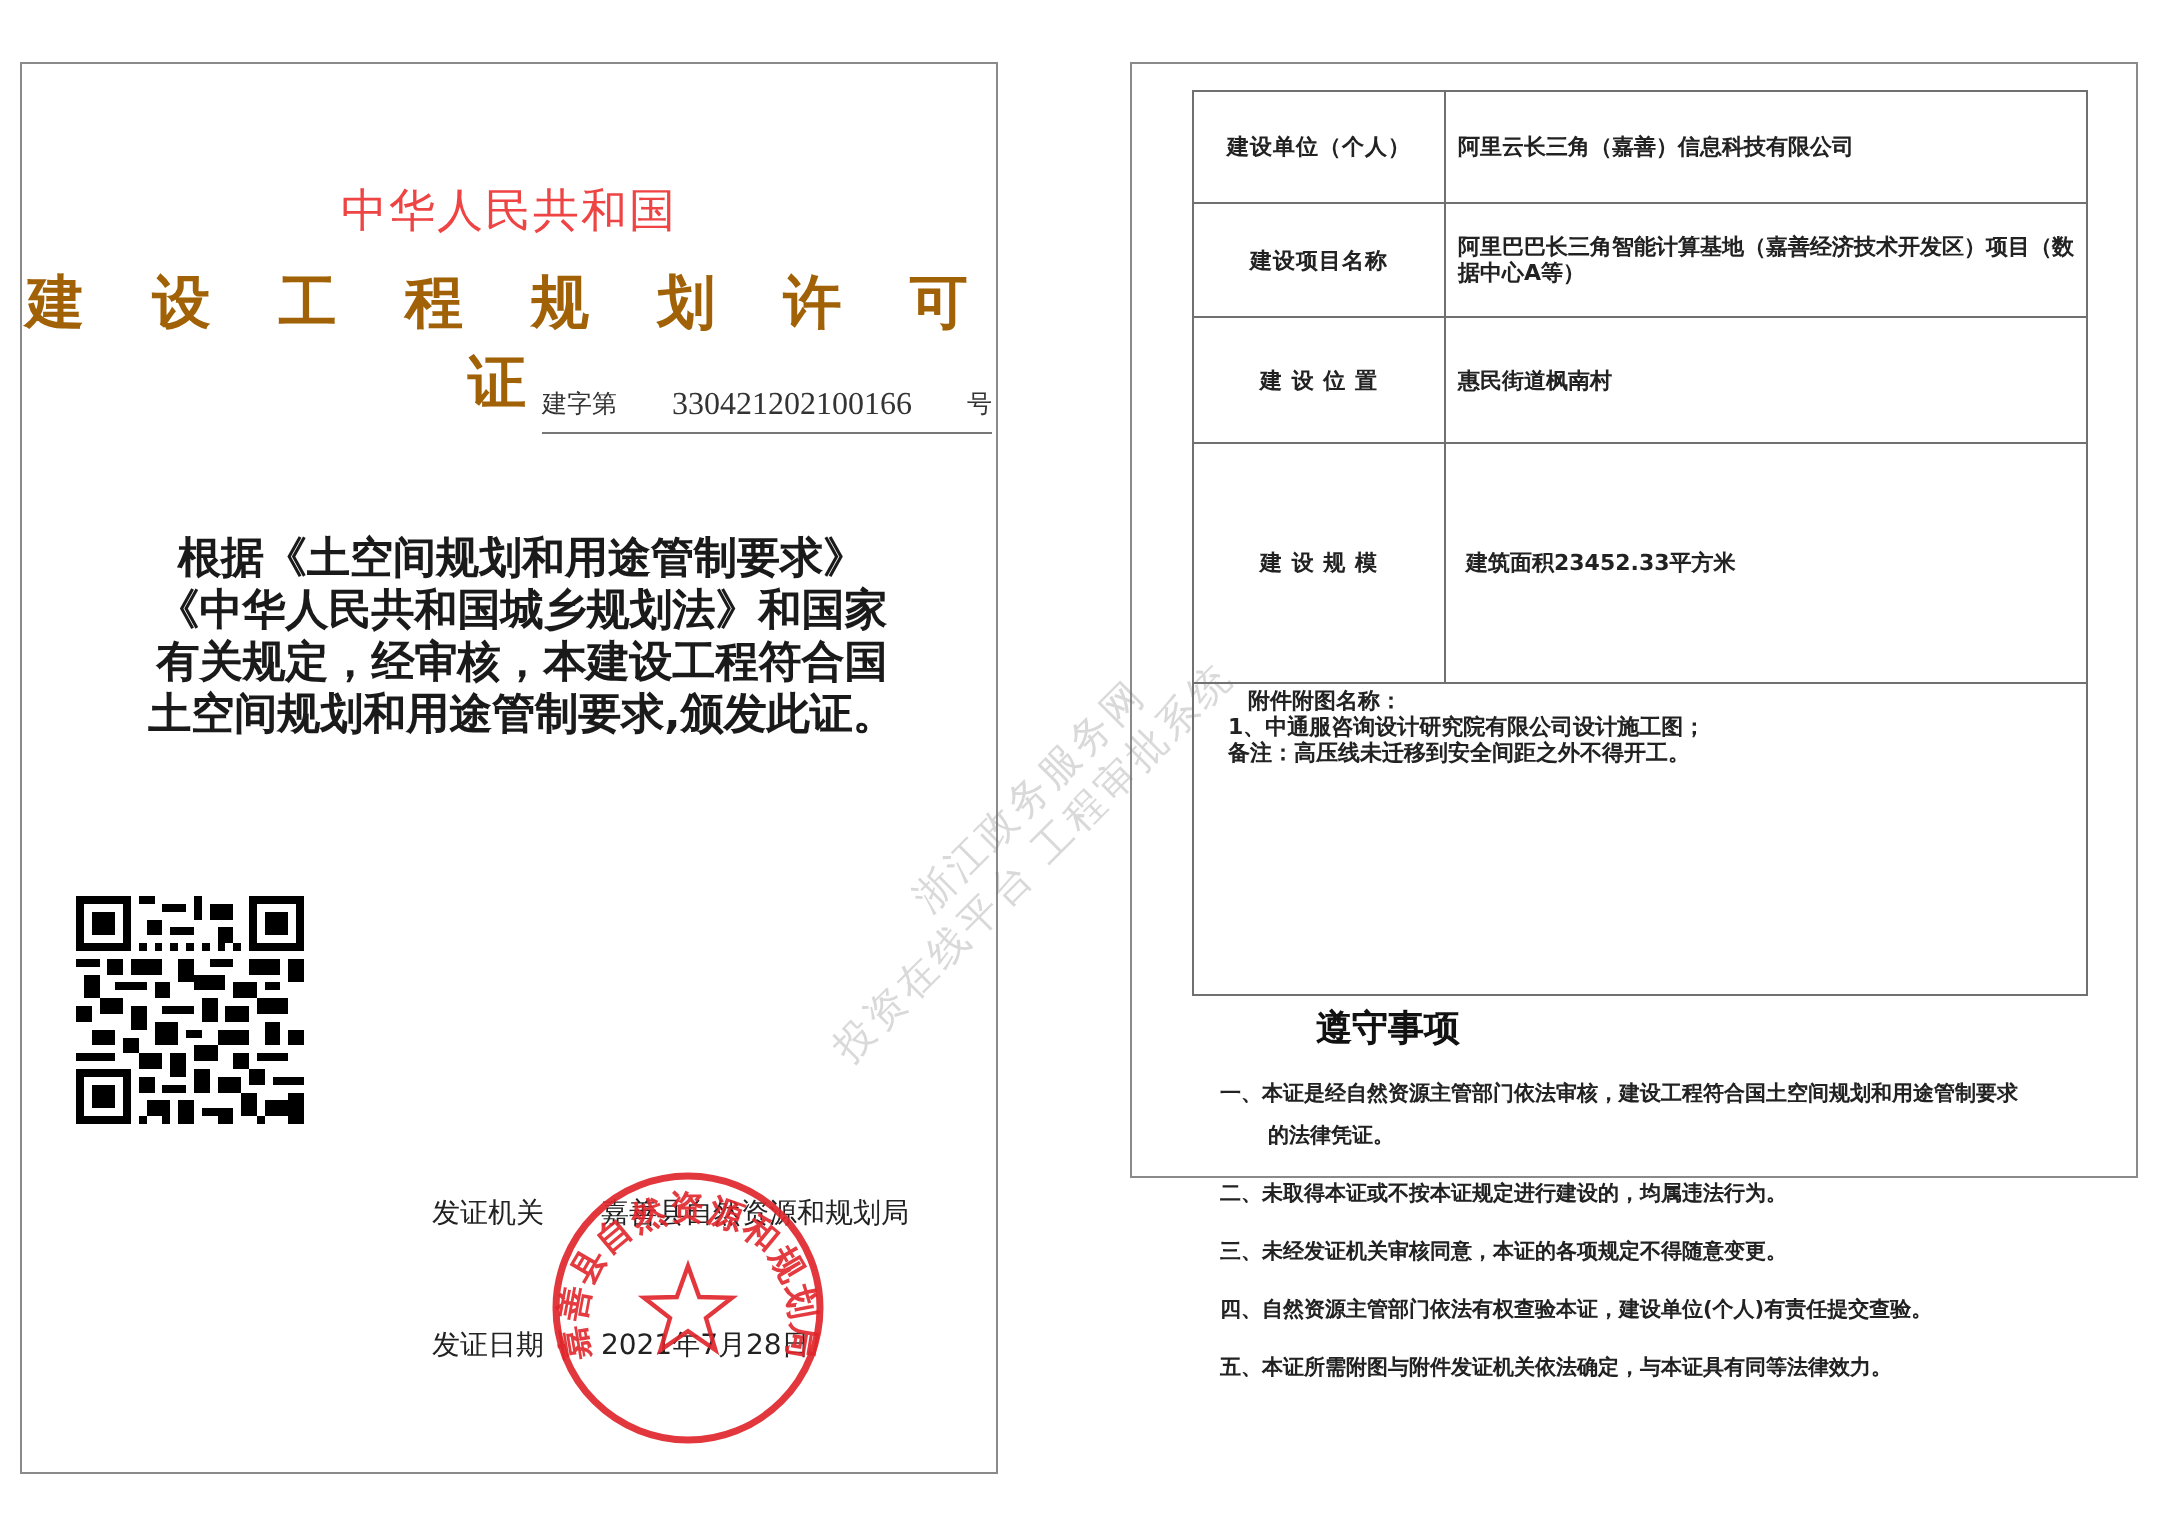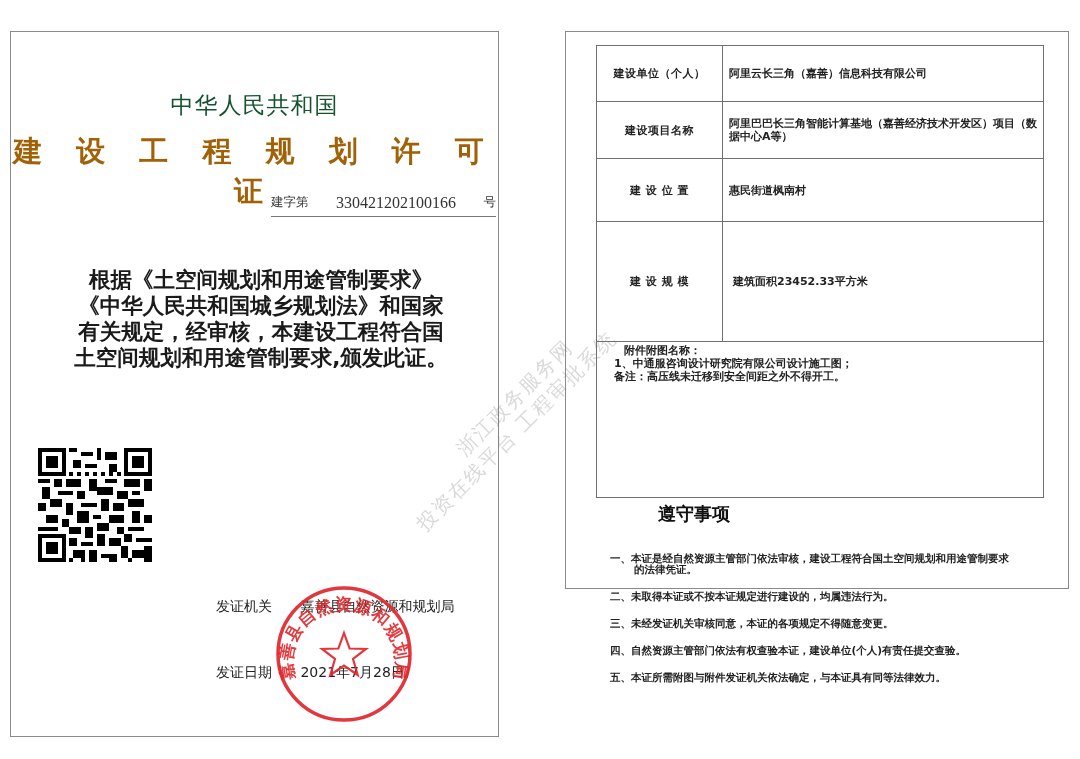--- a/index.html
+++ b/index.html
@@ -5,21 +5,21 @@
   html, body { margin: 0; padding: 0; }
   body {
     width: 1080px; height: 759px; background: #ffffff; position: relative; overflow: hidden;
     font-family: "DejaVu Serif", "Liberation Serif", serif; color: #1a1a1a;
   }
   .panel { position: absolute; border: 1.5px solid #8a8a8a; box-sizing: border-box; background: #fff; }
   #left-panel { left: 10px; top: 31px; width: 489px; height: 706px; }
   #right-panel { left: 565px; top: 31px; width: 504px; height: 558px; }
 
   
-  .country { position: absolute; left: 0; width: 100%; top: 58px; text-align: center; font-size: 23px; letter-spacing: 1px; color: #14532d; }
+  .country { position: absolute; left: 0; width: 100%; top: 58px; text-align: center; font-size: 23px; letter-spacing: 1px; color: #ef4444; }
   .cert-title { position: absolute; left: 0; width: 100%; top: 100px; text-align: center; font-size: 29px; font-weight: bold; letter-spacing: 12px; color: #a16207; font-family: "DejaVu Sans", "Liberation Sans", sans-serif; }
   .cert-no-row { position: absolute; left: 260px; top: 162px; width: 225px; font-size: 12.5px; color: #333; border-bottom: 1.5px solid #777; padding-bottom: 4px; display: flex; justify-content: space-between; }
   .cert-no-row .num { font-family: Liberation Serif, serif; font-size: 16px; }
   .statement { position: absolute; left: 40px; width: 420px; top: 235px; font-size: 21.5px; line-height: 26px; font-weight: bold; color: #1a1a1a; font-family: "DejaVu Sans", "Liberation Sans", sans-serif; text-align: center; }
   .statement div { white-space: nowrap; }
   .qr { position: absolute; left: 27px; top: 416px; width: 114px; height: 114px; }
   .issuer { position: absolute; left: 205px; top: 566px; font-size: 14px; font-family: "DejaVu Sans", "Liberation Sans", sans-serif; color: #222; white-space: nowrap; }
   .issue-date { position: absolute; left: 205px; top: 632px; font-size: 14px; font-family: "DejaVu Sans", "Liberation Sans", sans-serif; color: #222; white-space: nowrap; }
   .issuer .lbl, .issue-date .lbl { margin-right: 24px; }
   .seal { position: absolute; left: 262px; top: 551px; width: 142px; height: 142px; }
@@ -28,21 +28,21 @@
   .info-table { position: absolute; left: 30px; top: 13px; width: 448px; border-collapse: collapse; font-family: "DejaVu Sans", "Liberation Sans", sans-serif; font-size: 11px; color: #222; }
   .info-table td { border: 1.5px solid #707070; vertical-align: middle; padding: 0 6px; }
   .info-table td.lab { width: 113px; text-align: center; font-weight: bold; letter-spacing: 0.5px; }
   .info-table td.val { font-weight: bold; }
   .spaced { letter-spacing: 7px; }
   .attach-cell { vertical-align: top !important; padding: 2px 17px !important; font-weight: bold; line-height: 13px; }
   .attach-cell .title { padding-left: 10px; }
 
   .notice-title { position: absolute; left: 44px; top: 470px; font-size: 18px; font-weight: bold; font-family: "DejaVu Sans", "Liberation Sans", sans-serif; color: #111; margin-left: 48px; }
   .notice-list { position: absolute; left: 44px; top: 505px; width: 400px; font-family: "DejaVu Sans", "Liberation Sans", sans-serif; font-size: 10.5px; font-weight: bold; color: #222; }
-  .notice-item { margin-bottom: 8px; line-height: 11px; padding-left: 24px; text-indent: -24px; margin-top: 16px; }
+  .notice-item { margin-bottom: 8px; line-height: 21px; padding-left: 24px; text-indent: -24px; }
 
   
   .watermark { position: absolute; font-size: 20px; color: rgba(120,120,120,0.28); font-family: "DejaVu Serif", "Liberation Serif", serif; white-space: nowrap; transform-origin: left bottom; transform: rotate(-45deg); pointer-events: none; letter-spacing: 2px; }
 </style>
 </head>
 <body>
 
 <div class="panel" id="left-panel">
   <div class="country">中华人民共和国</div>
   <div class="cert-title">建 设 工 程 规 划 许 可 证</div>

